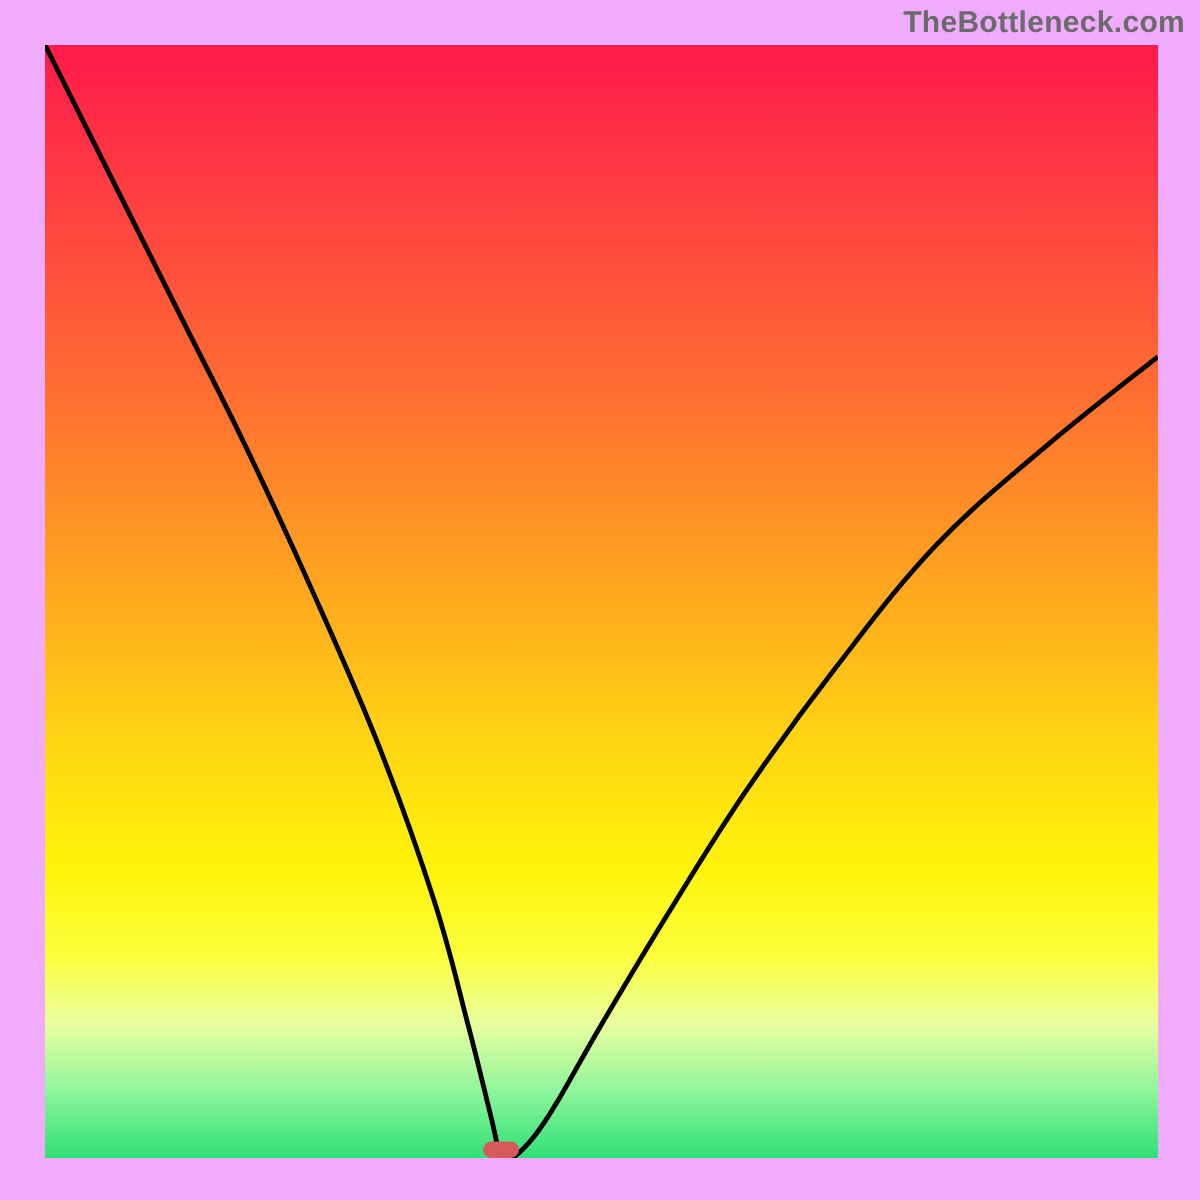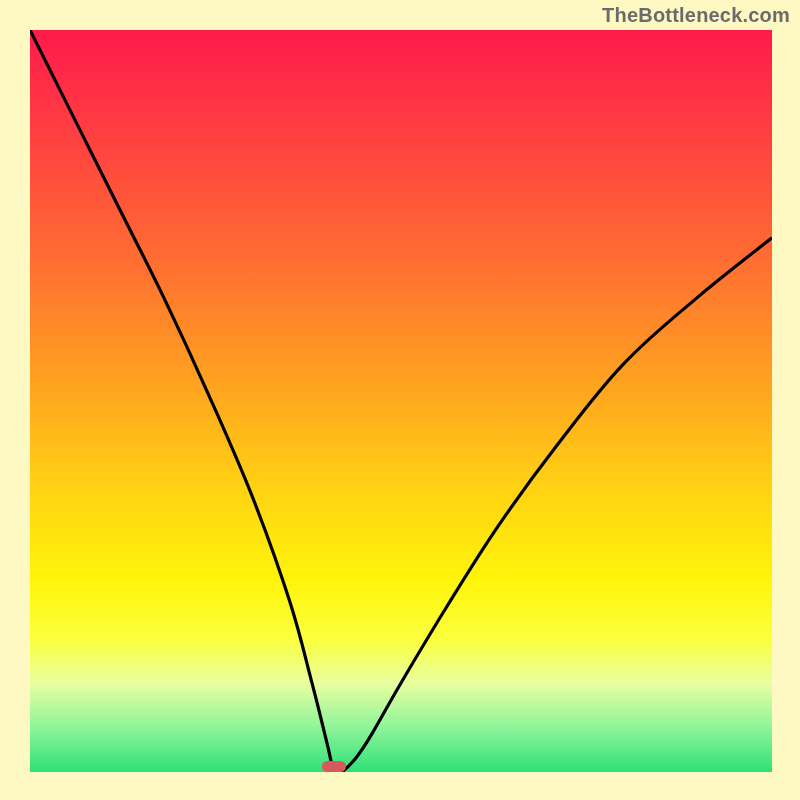--- a/index.html
+++ b/index.html
@@ -8,21 +8,21 @@
     width: 800px;
     height: 800px;
     background: #000;
     overflow: hidden;
     font-family: Arial, Helvetica, sans-serif;
   }
   .frame {
     position: relative;
     width: 800px;
     height: 800px;
-    background: #fef9c3;
+    background: #f0abfc;
   }
   .attribution {
     position: absolute;
     top: 4px;
     right: 10px;
     color: #6b6b6b;
     font-size: 20px;
     font-weight: 600;
     letter-spacing: 0.2px;
   }

